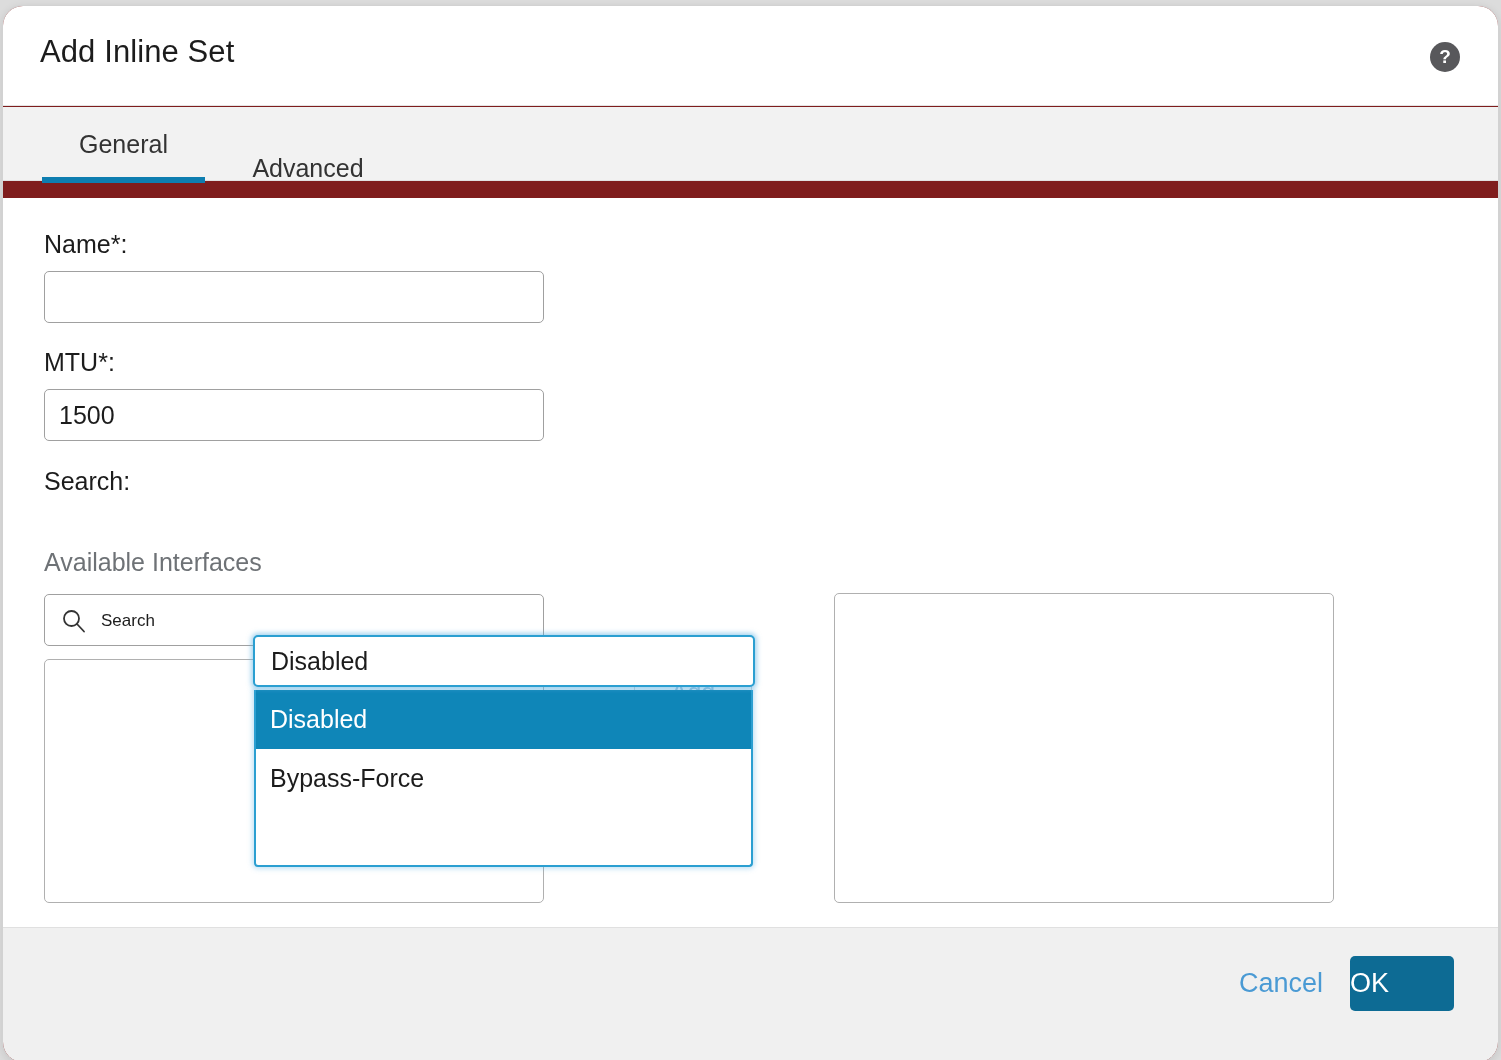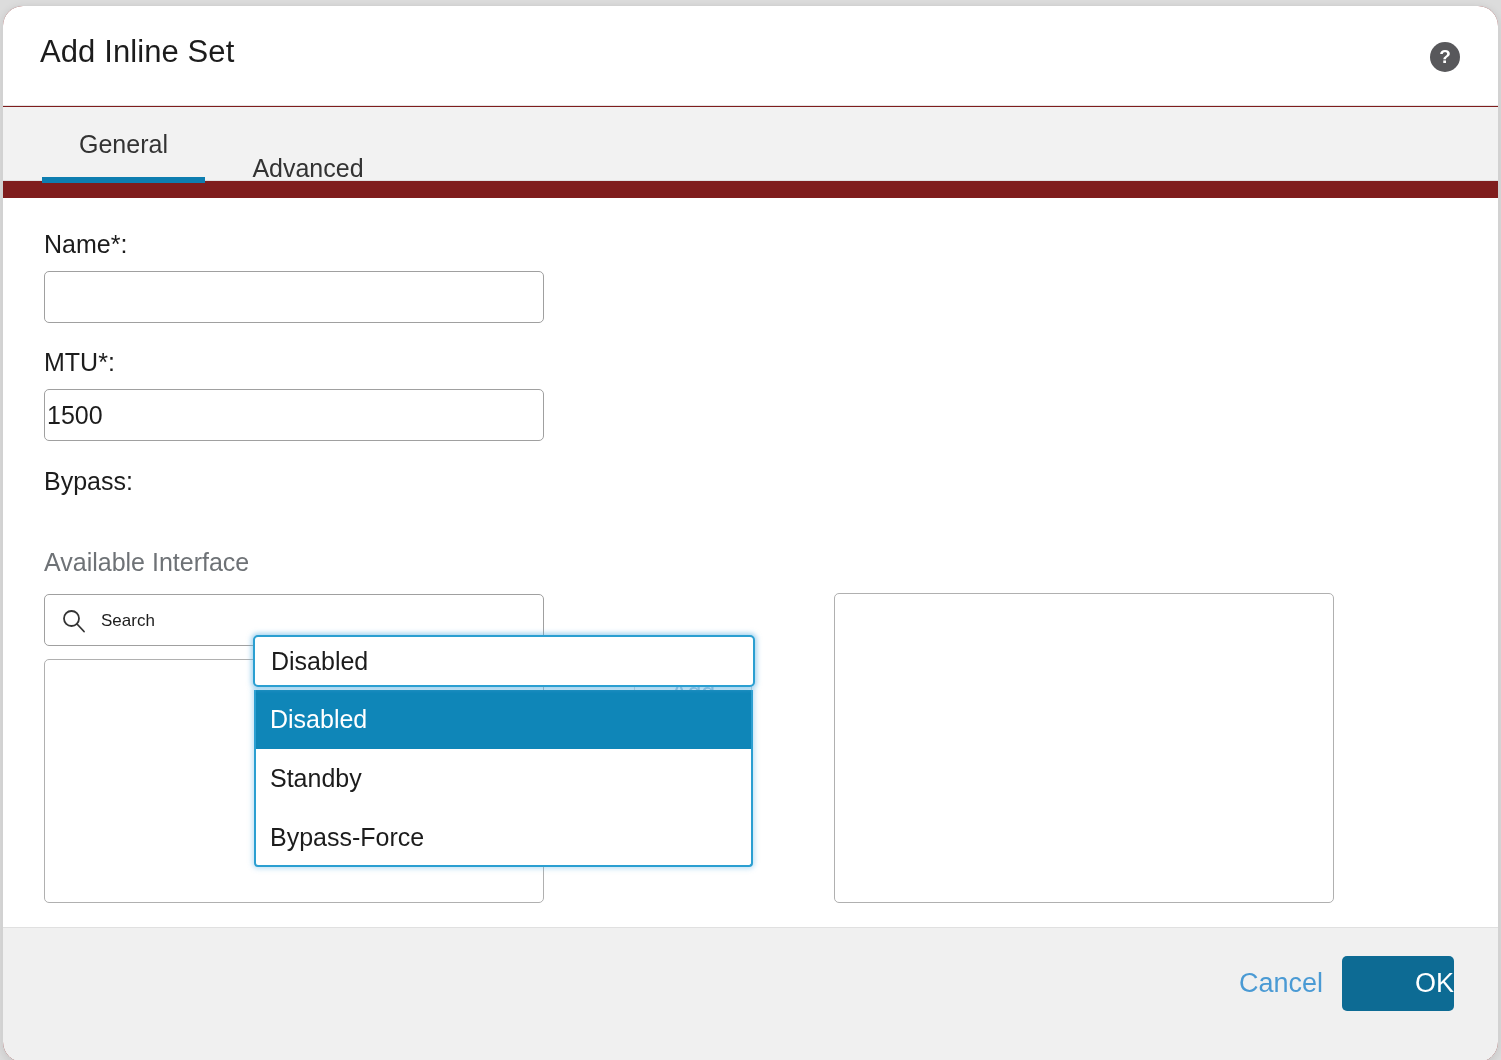--- a/index.html
+++ b/index.html
@@ -119,21 +119,21 @@
   }
 
   .txtbox {
     position: absolute;
     border: 1px solid #a0a0a0;
     border-radius: 5px;
     background: #ffffff;
     box-sizing: border-box;
     font-size: 25px;
     color: #1c1c1c;
-    padding: 0 2px;
+    padding: 0 14px;
     font-family: "Liberation Sans", sans-serif;
     outline: none;
   }
 
   #name-label { left: 41px; top: 32px; }
   #name-input { left: 41px; top: 73px; width: 500px; height: 52px; }
 
   #mtu-label  { left: 41px; top: 150px; }
   #mtu-input  { left: 41px; top: 191px; width: 500px; height: 52px; }
 
@@ -259,31 +259,31 @@
     top: 40px;
     font-size: 27px;
     color: #4a9ad4;
     cursor: pointer;
     white-space: nowrap;
   }
   .ok-btn {
     position: absolute;
     right: 44px;
     top: 28px;
-    width: 112px;
+    width: 104px;
     height: 55px;
     background: #0d6b94;
     color: #ffffff;
     border: none;
     border-radius: 5px;
     font-size: 27px;
     font-family: "Liberation Sans", sans-serif;
     cursor: pointer;
     line-height: 55px;
-    text-align: right;
+    text-align: left;
     padding: 0;
   }
 </style>
 </head>
 <body>
 
 <div id="dialog">
 
   <div class="dlg-header">
     <div class="dlg-title">Add Inline Set</div>
@@ -302,23 +302,23 @@
   </div>
 
   <div class="dlg-body">
 
     <div class="field-label" id="name-label">Name*:</div>
     <input class="txtbox" id="name-input" type="text" placeholder="" style="">
 
     <div class="field-label" id="mtu-label">MTU*:</div>
     <input class="txtbox" id="mtu-input" type="text" placeholder="" value="1500" style="">
 
-    <div class="field-label" id="bypass-label">Bypass:</div>
-
-    <div class="panel-label" id="avail-label">Available Interface</div>
+    <div class="field-label" id="bypass-label">Search:</div>
+
+    <div class="panel-label" id="avail-label">Available Interfaces</div>
 
     <div class="searchbox">
       <span class="s-icon">
         <svg width="26" height="26" viewBox="0 0 26 26">
           <circle cx="10.5" cy="10.5" r="7.5" fill="none" stroke="#333" stroke-width="1.8"></circle>
           <line x1="16" y1="16" x2="23" y2="23.5" stroke="#333" stroke-width="1.8" stroke-linecap="round"></line>
         </svg>
       </span>
       <input class="s-input" type="text" placeholder="Search" style="">
     </div>
@@ -326,21 +326,20 @@
     <div class="listbox" id="avail-list"></div>
 
     <div class="add-btn">Add</div>
 
     <div class="listbox" id="selected-list"></div>
 
     <div class="dd-trigger">Disabled</div>
 
     <div class="dd-list">
       <div class="dd-item selected">Disabled</div>
-      <div class="dd-item">Standby</div>
       <div class="dd-item">Bypass-Force</div>
     </div>
 
   </div>
 
   <div class="dlg-footer">
     <div class="cancel-btn">Cancel</div>
     <button class="ok-btn">OK</button>
   </div>
 

